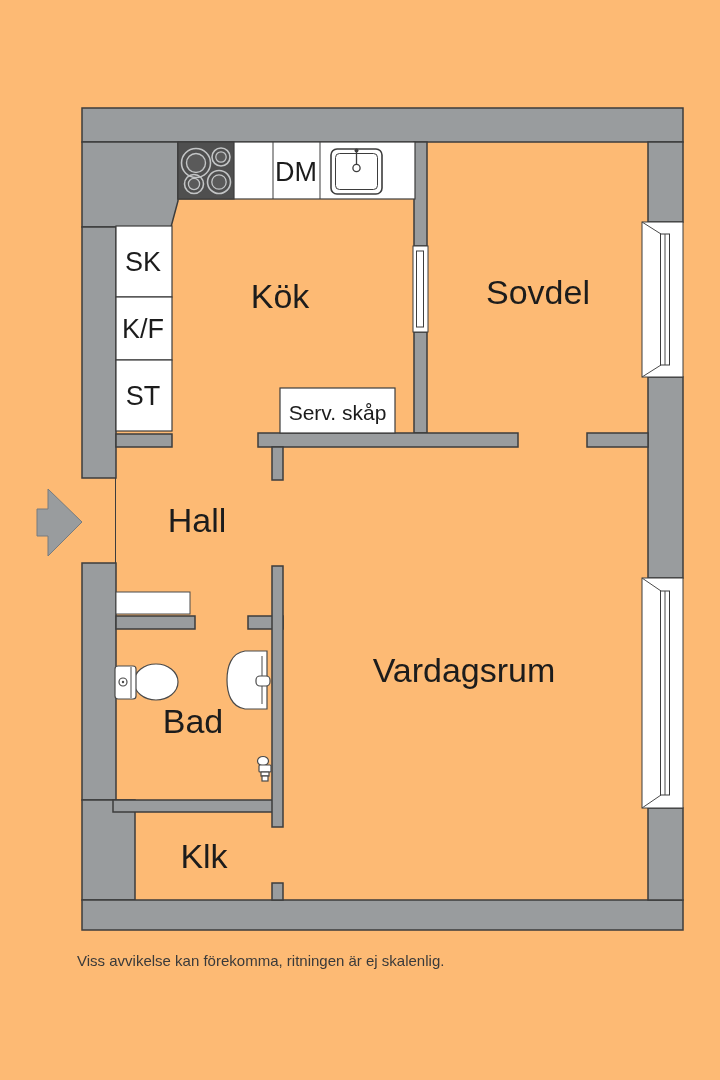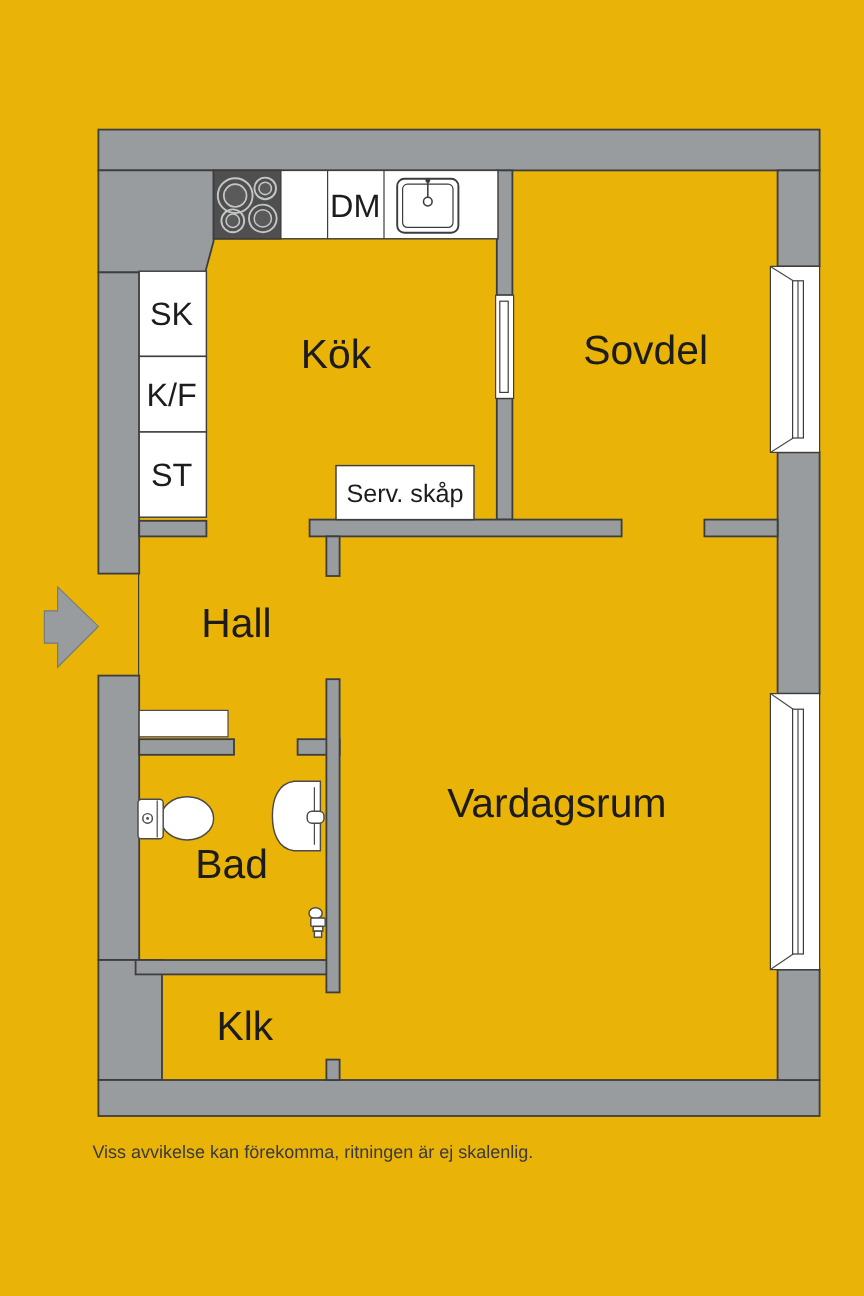--- a/index.html
+++ b/index.html
@@ -1,16 +1,16 @@
 <!DOCTYPE html>
 <html><head>
 <meta charset="utf-8">
 <style>
   html,body{margin:0;padding:0;background:#ffffff;}
-  .page{position:relative;width:720px;height:1080px;background:#eab308;overflow:hidden;
+  .page{position:relative;width:720px;height:1080px;background:#fdba74;overflow:hidden;
         font-family:"Liberation Sans",sans-serif;}
   svg{position:absolute;left:0;top:0;}
   svg text{font-family:"Liberation Sans",sans-serif;fill:#1c1c1c;}
   .room-label{font-size:34px;}
   .cab-label{font-size:27px;}
   .serv-label{font-size:21px;}
   .wall{fill:#999c9e;stroke:#3d3d3d;stroke-width:1.5;}
   .fixline{stroke:#4a4a4a;stroke-width:1.2;fill:#ffffff;}
   .thin{stroke:#4a4a4a;stroke-width:1;fill:none;}
   .winbox{fill:#ffffff;stroke:#3d3d3d;stroke-width:1;}

